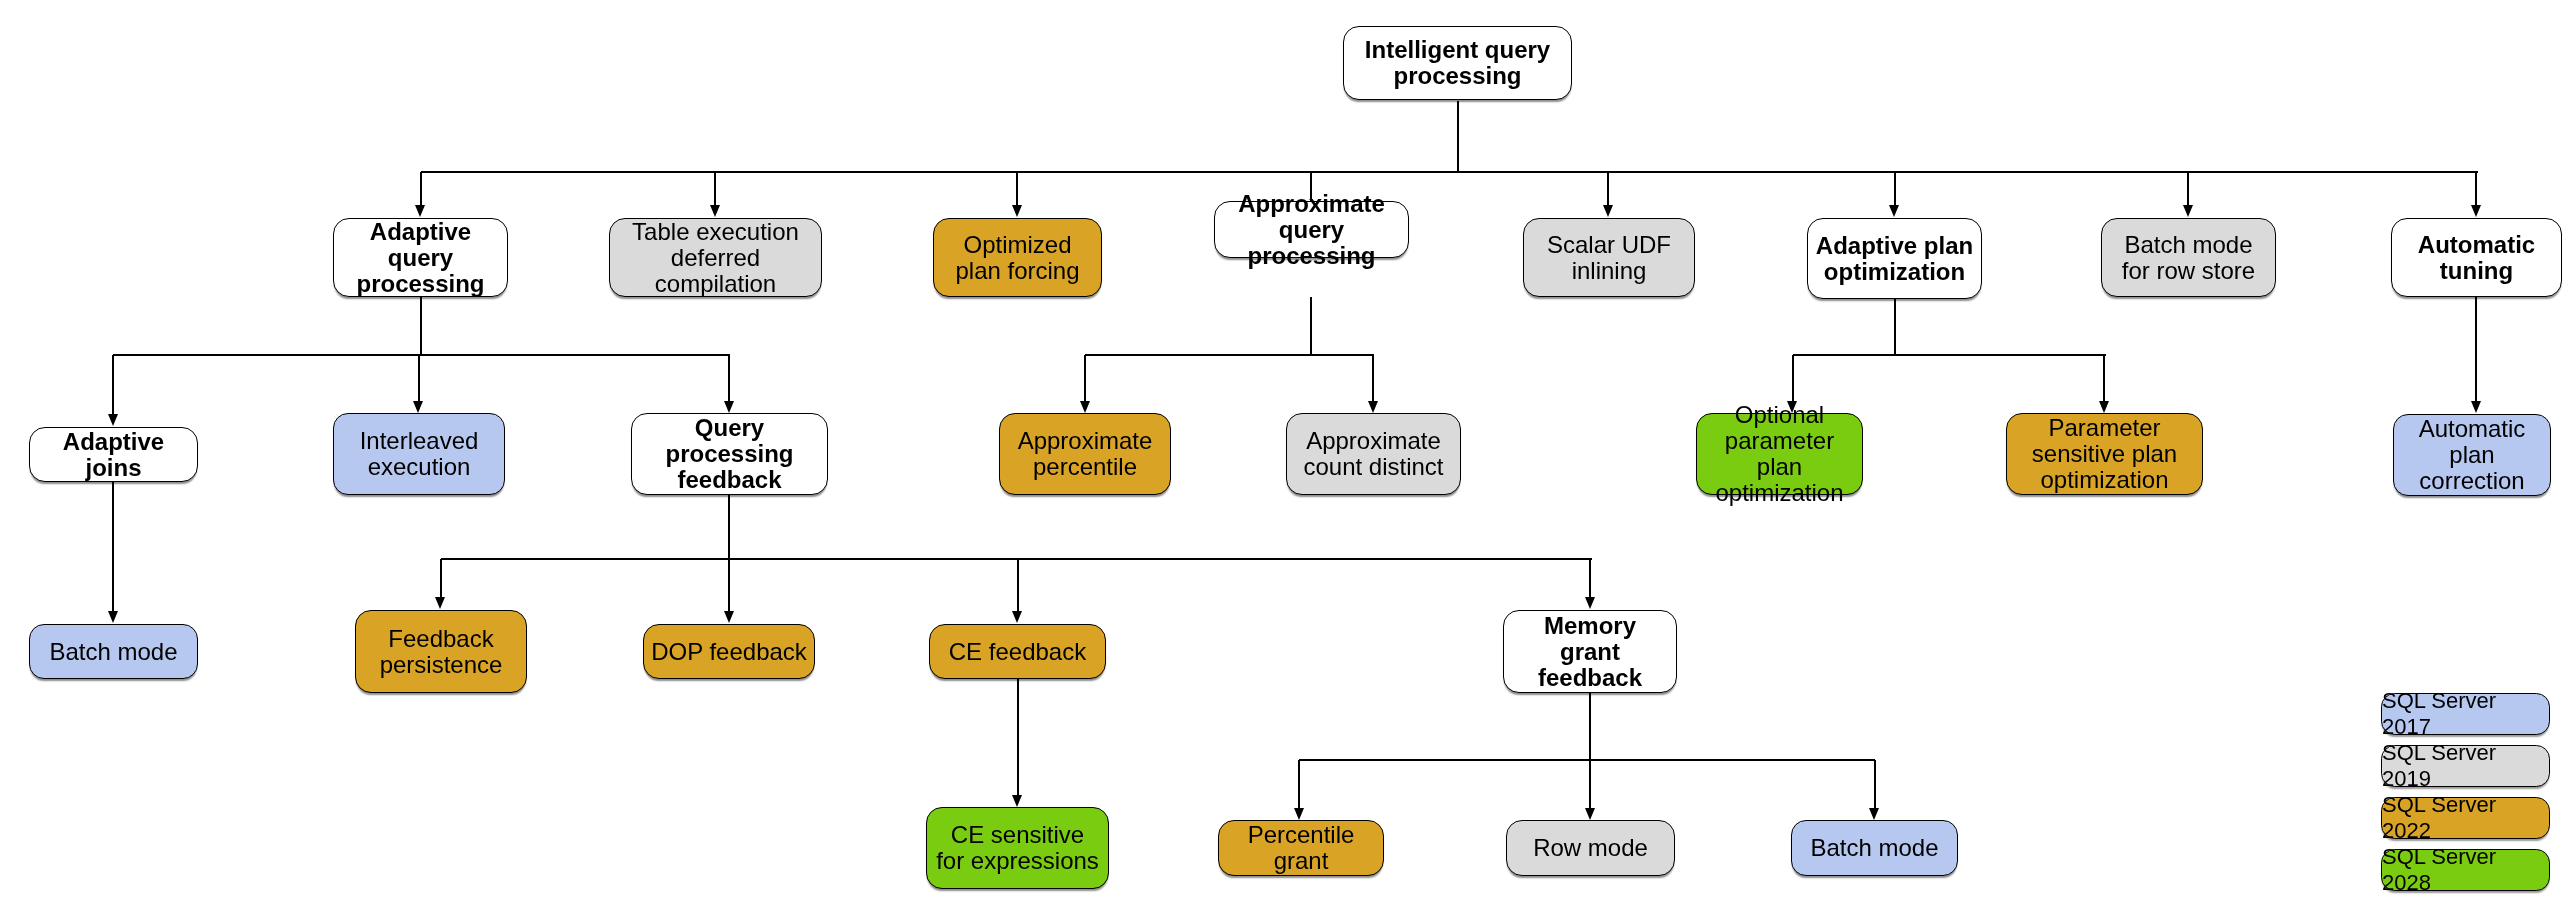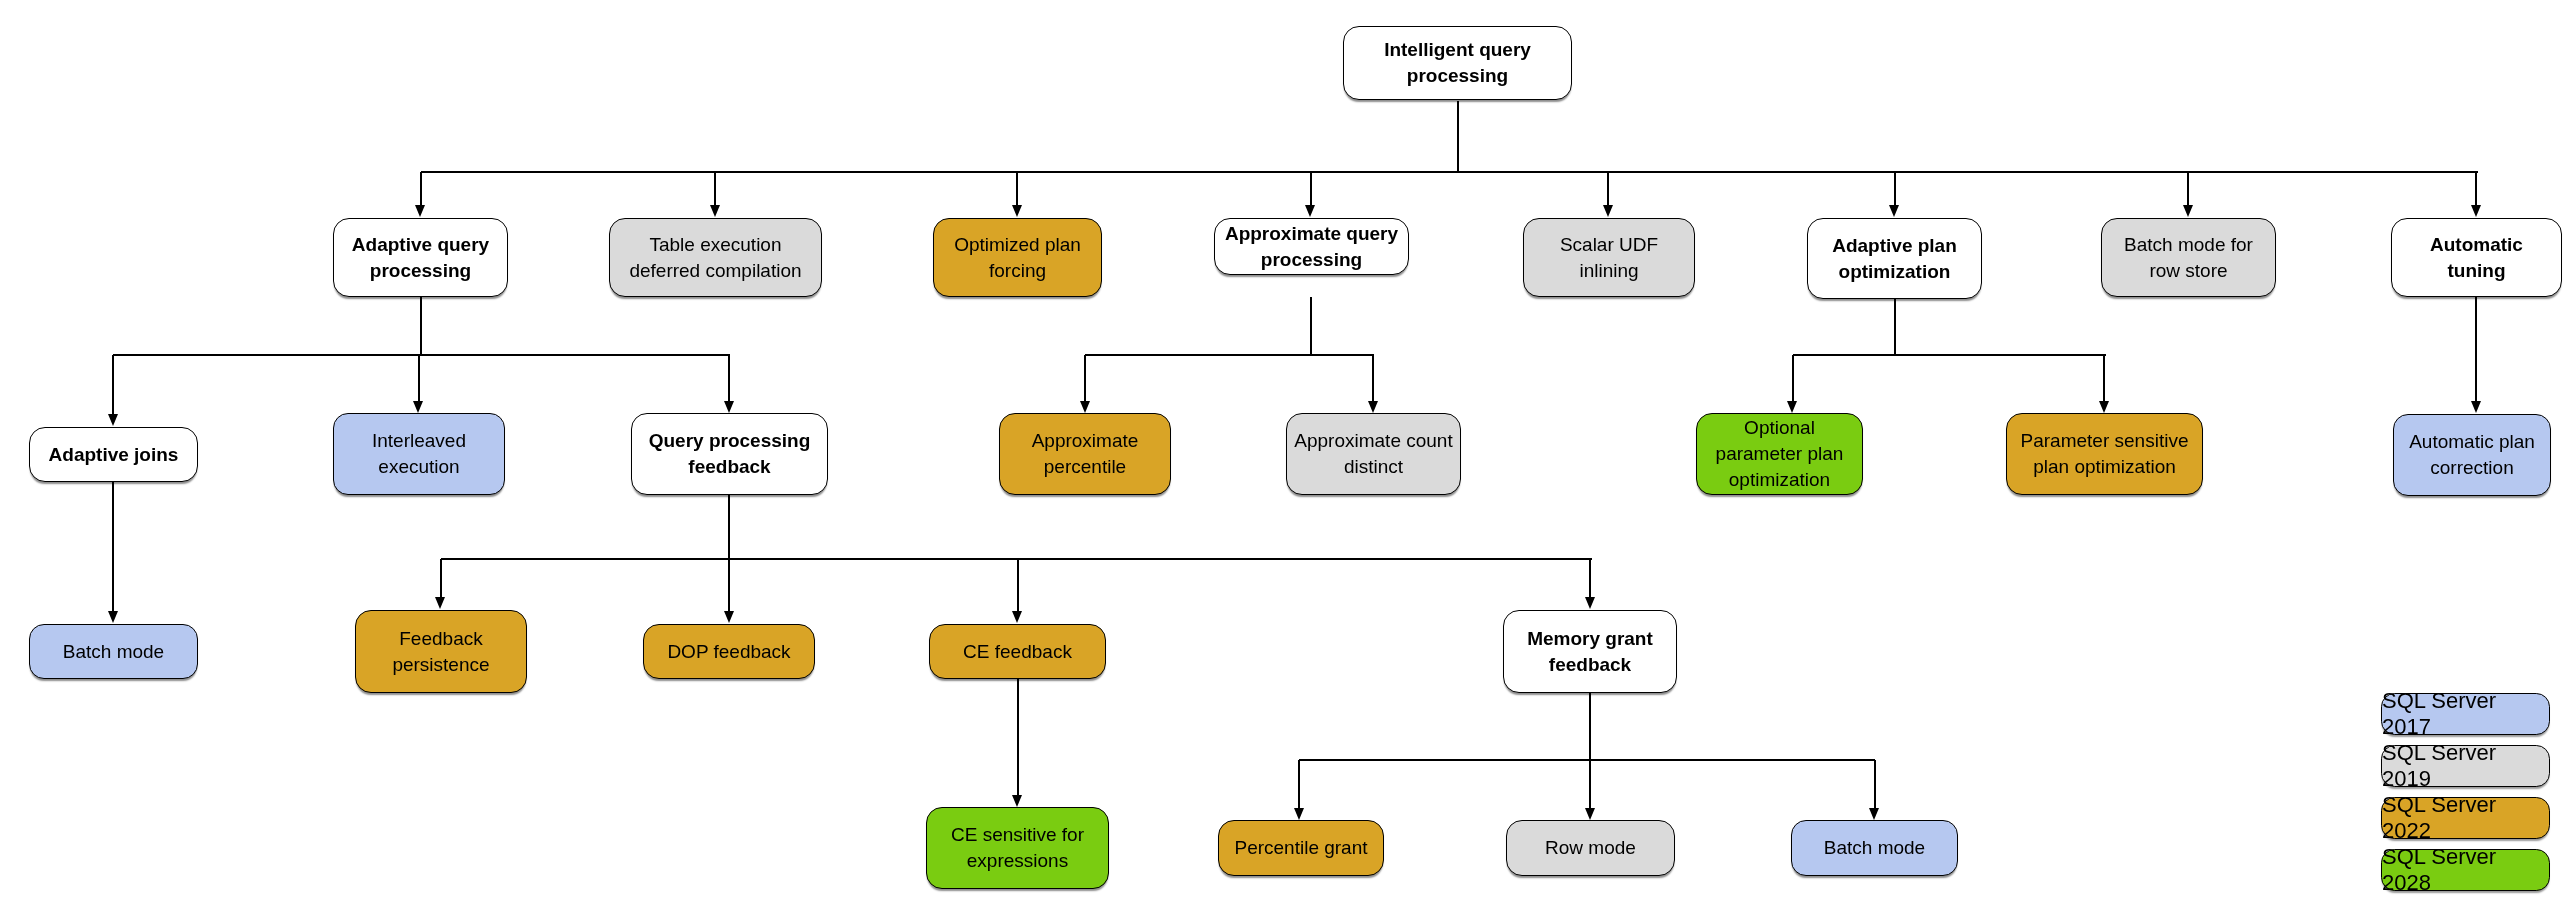--- a/index.html
+++ b/index.html
@@ -14,21 +14,21 @@
   .node{
     position:absolute;
     box-sizing:border-box;
     border:1.7px solid #000;
     border-radius:16px;
     background:#fff;
     display:flex;
     align-items:center;
     justify-content:center;
     text-align:center;
-    font-size:19px;
+    font-size:24px;
     line-height:26px;
     padding:0 6.9px;
     box-shadow:0 2.9px 1.7px -1.1px rgba(0,0,0,.45);
   }
   .bold{font-weight:700;}
   .c2017{background:#b6c8f0;border-radius:15px;}
   .c2019{background:#dadada;}
   .c2022{background:#d9a426;}
   .c2025{background:#7acc11;}
   .hline{position:absolute;height:2.3px;background:#000;}
@@ -125,21 +125,21 @@
   <div class="vline" style="left:1589px;top:760px;height:48px"></div>
   <div class="arrow" style="left:1585px;top:808px"></div>
   <div class="vline" style="left:1874px;top:760px;height:48px"></div>
   <div class="arrow" style="left:1869px;top:808px"></div>
 
   <div class="node bold" style="left:1343px;top:26px;width:229px;height:74px">Intelligent query processing</div>
 
   <div class="node bold" style="left:333px;top:218px;width:175px;height:79px">Adaptive query processing</div>
   <div class="node c2019" style="left:609px;top:218px;width:213px;height:79px">Table execution deferred compilation</div>
   <div class="node c2022" style="left:933px;top:218px;width:169px;height:79px">Optimized plan forcing</div>
-  <div class="node bold" style="left:1214px;top:218px;width:195px;height:57px">Approximate query processing</div>
+  <div class="node bold" style="left:1214px;top:201px;width:195px;height:57px">Approximate query processing</div>
   <div class="node c2019" style="left:1523px;top:218px;width:172px;height:79px">Scalar UDF inlining</div>
   <div class="node bold" style="left:1807px;top:218px;width:175px;height:81px">Adaptive plan optimization</div>
   <div class="node c2019" style="left:2101px;top:218px;width:175px;height:79px">Batch mode for row store</div>
   <div class="node bold" style="left:2391px;top:218px;width:171px;height:79px">Automatic tuning</div>
 
   <div class="node bold" style="left:29px;top:427px;width:169px;height:55px">Adaptive joins</div>
   <div class="node c2017" style="left:333px;top:413px;width:172px;height:82px">Interleaved execution</div>
   <div class="node bold" style="left:631px;top:413px;width:197px;height:82px">Query processing feedback</div>
   <div class="node c2022" style="left:999px;top:413px;width:172px;height:82px">Approximate percentile</div>
   <div class="node c2019" style="left:1286px;top:413px;width:175px;height:82px">Approximate count distinct</div>

